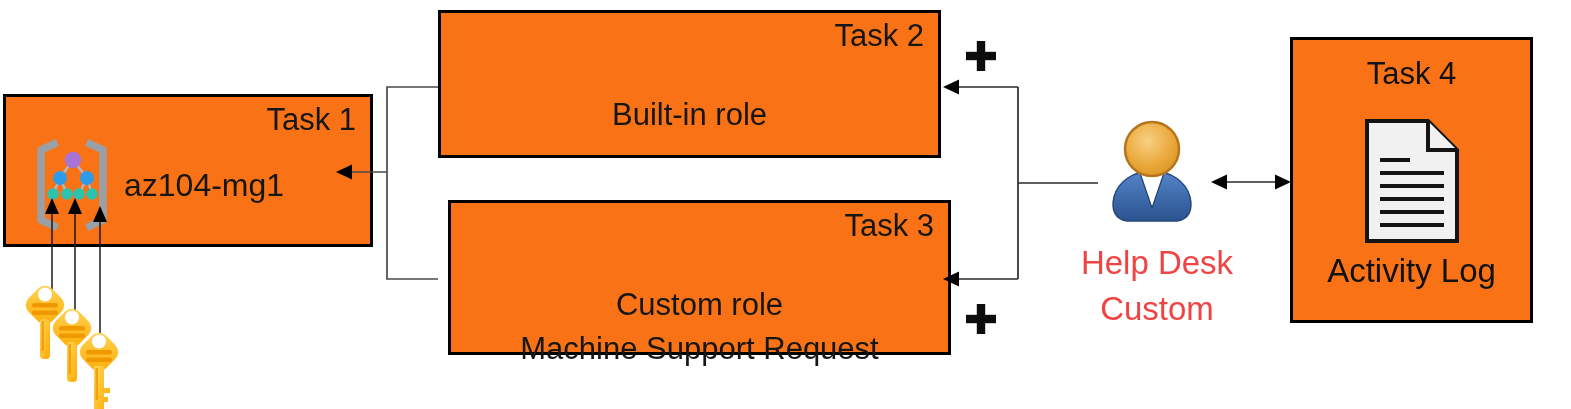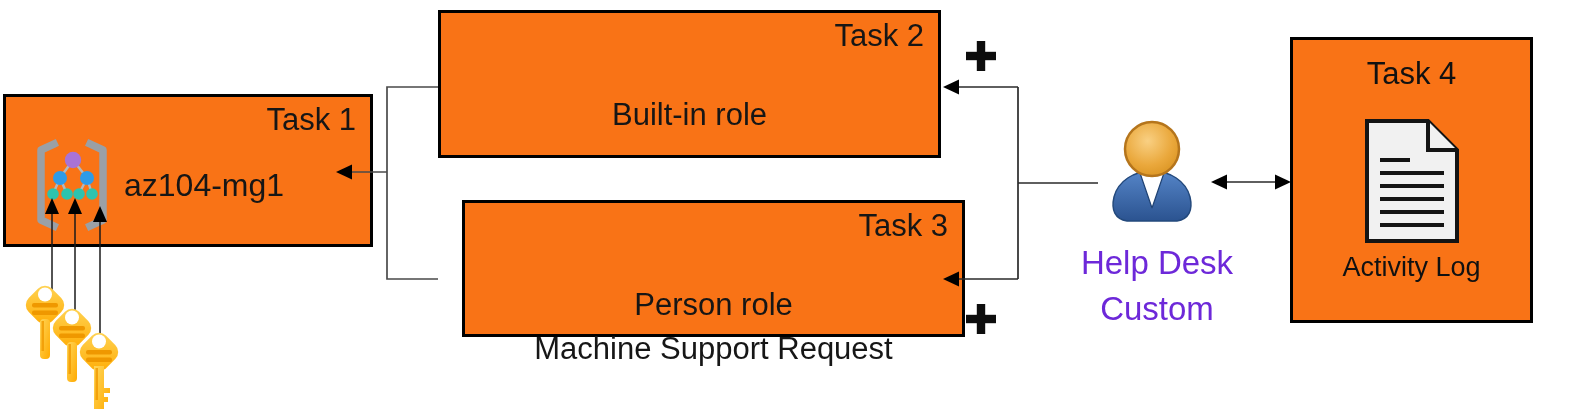--- a/index.html
+++ b/index.html
@@ -17,27 +17,27 @@
   .centered-lines{
     position:absolute;left:0;top:34px;width:100%;text-align:center;
     font-size:31px;line-height:44px;color:#161616;margin-top:46px;
   }
   #task1-name{
     position:absolute;left:118px;top:70px;font-size:32px;color:#161616;
   }
   #mg-icon{position:absolute;left:24px;top:42px;}
   #task4-label{position:absolute;top:16px;left:0;width:100%;text-align:center;font-size:31px;}
   #doc-icon{position:absolute;top:78px;left:50%;transform:translateX(-50%);}
-  #task4-caption{position:absolute;top:212px;left:0;width:100%;text-align:center;font-size:27px;}
+  #task4-caption{position:absolute;top:212px;left:0;width:100%;text-align:center;font-size:33px;}
   #connector-layer{position:absolute;left:0;top:0;z-index:2;pointer-events:none;}
   #keys-icon{position:absolute;left:14px;top:276px;z-index:3;}
   #person-icon{position:absolute;left:1106px;top:120px;z-index:2;}
   #actor-label{
     position:absolute;left:1057px;top:240px;width:200px;text-align:center;
-    font-size:33px;line-height:46px;z-index:2;color:#6d28d9;
+    font-size:33px;line-height:46px;z-index:2;color:#ef4444;
   }
   .plus{position:absolute;z-index:2;}
 </style>
 </head>
 <body>
 
 <div id="canvas">
 
   <div class="taskbox" id="task1" style="left:3px;top:94px;width:370px;height:153px;">
     <div class="task-label">Task 1</div>
@@ -63,24 +63,24 @@
     <div id="task1-name">az104-mg1</div>
   </div>
 
   <div class="taskbox" id="task2" style="left:438px;top:10px;width:503px;height:148px;">
     <div class="task-label">Task 2</div>
     <div class="centered-lines">
       <div>Built-in role</div>
     </div>
   </div>
 
-  <div class="taskbox" id="task3" style="left:462px;top:200px;width:503px;height:137px;">
+  <div class="taskbox" id="task3" style="left:448px;top:200px;width:503px;height:155px;">
     <div class="task-label">Task 3</div>
     <div class="centered-lines">
-      <div>Person role</div>
+      <div>Custom role</div>
       <div>Machine Support Request</div>
     </div>
   </div>
 
   <div class="taskbox" id="task4" style="left:1290px;top:37px;width:243px;height:286px;">
     <div id="task4-label">Task 4</div>
     <svg id="doc-icon" width="96" height="126" viewBox="0 0 96 126">
       <path d="M3,3 H64 L93,32 V123 H3 Z" fill="#f1f1f1" stroke="#141414" stroke-width="4" stroke-linejoin="miter"></path>
       <path d="M64,3 V32 H93" fill="#f1f1f1" stroke="#141414" stroke-width="4"></path>
       <g stroke="#141414" stroke-width="4">

